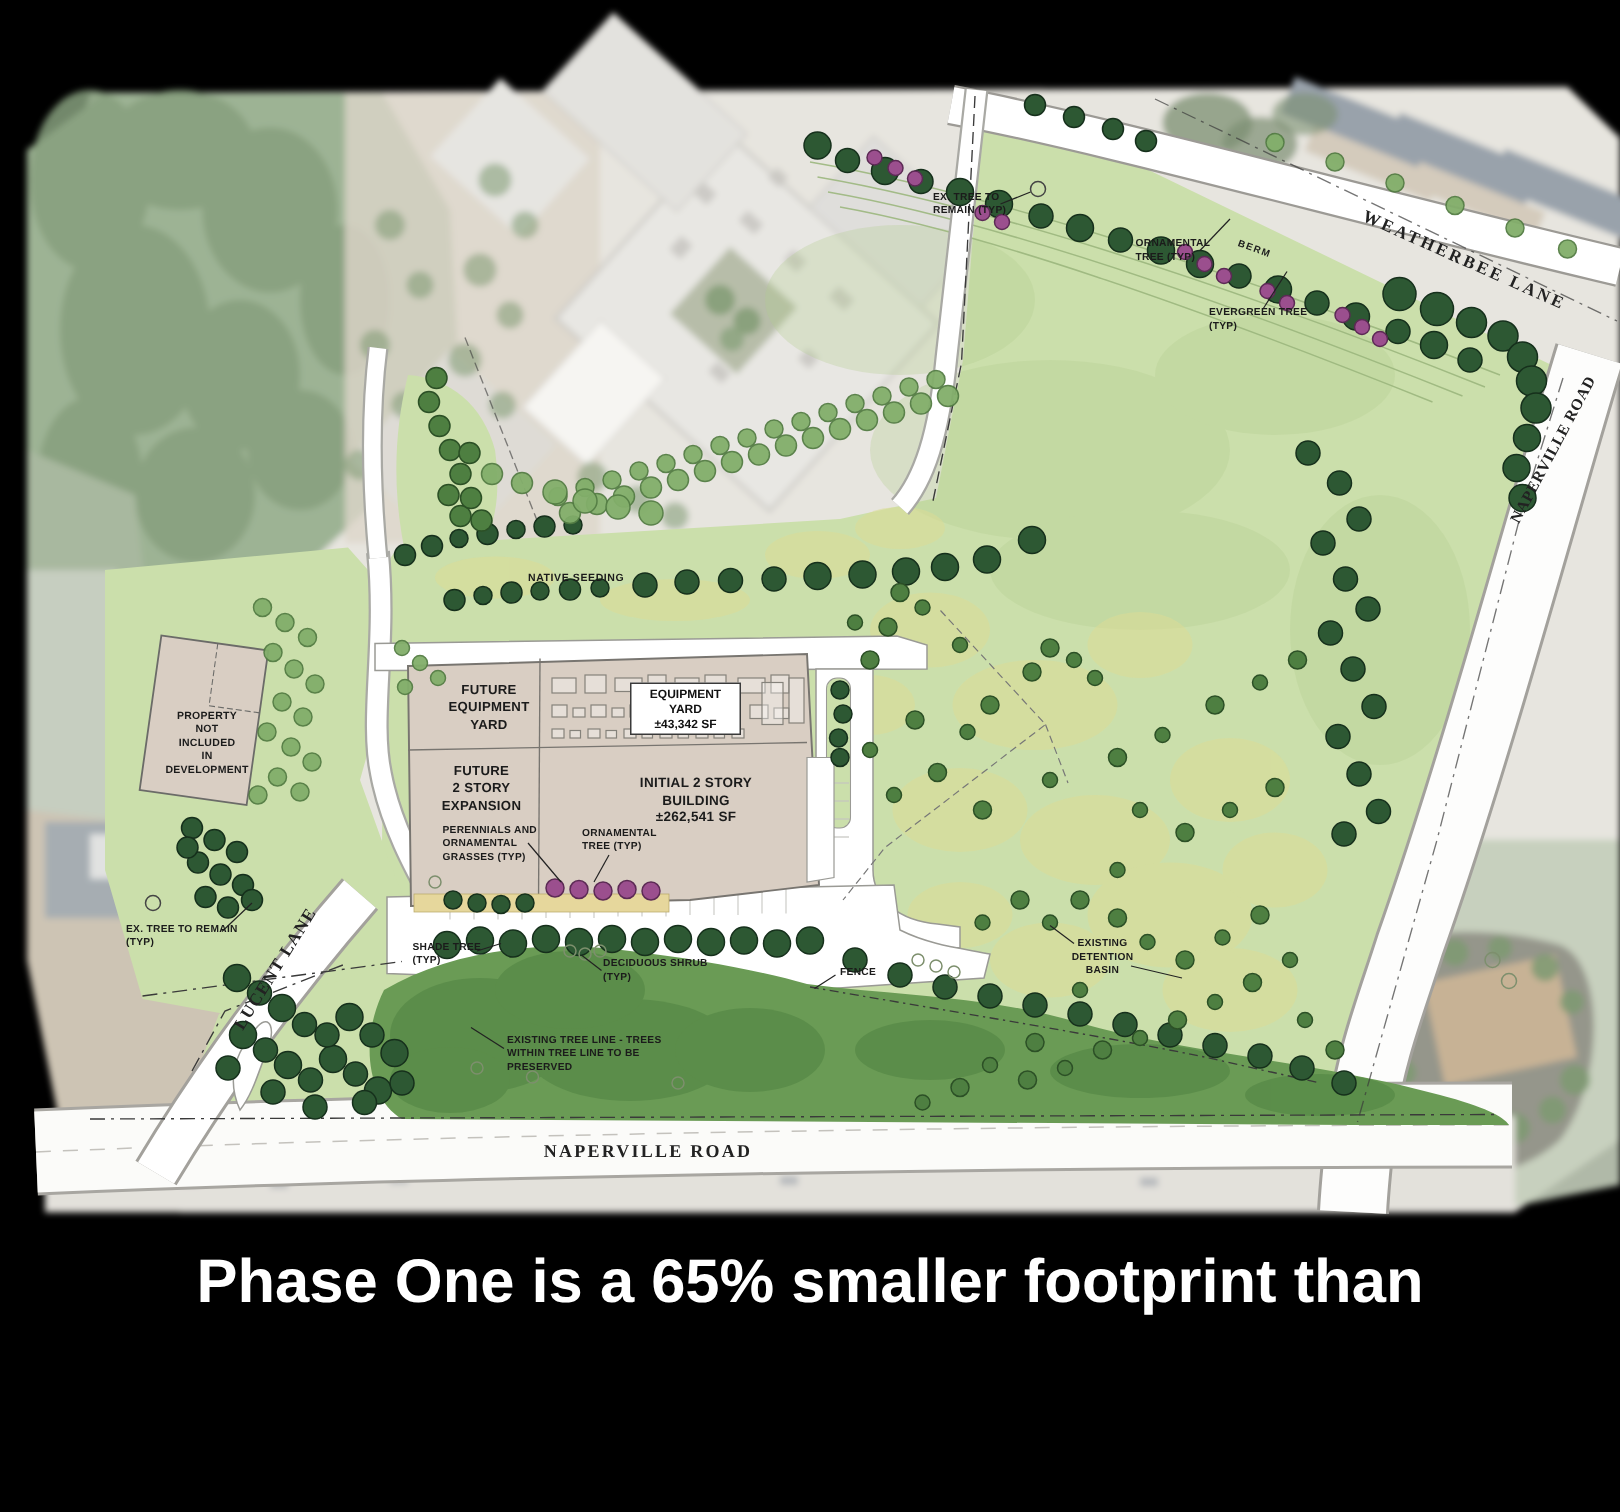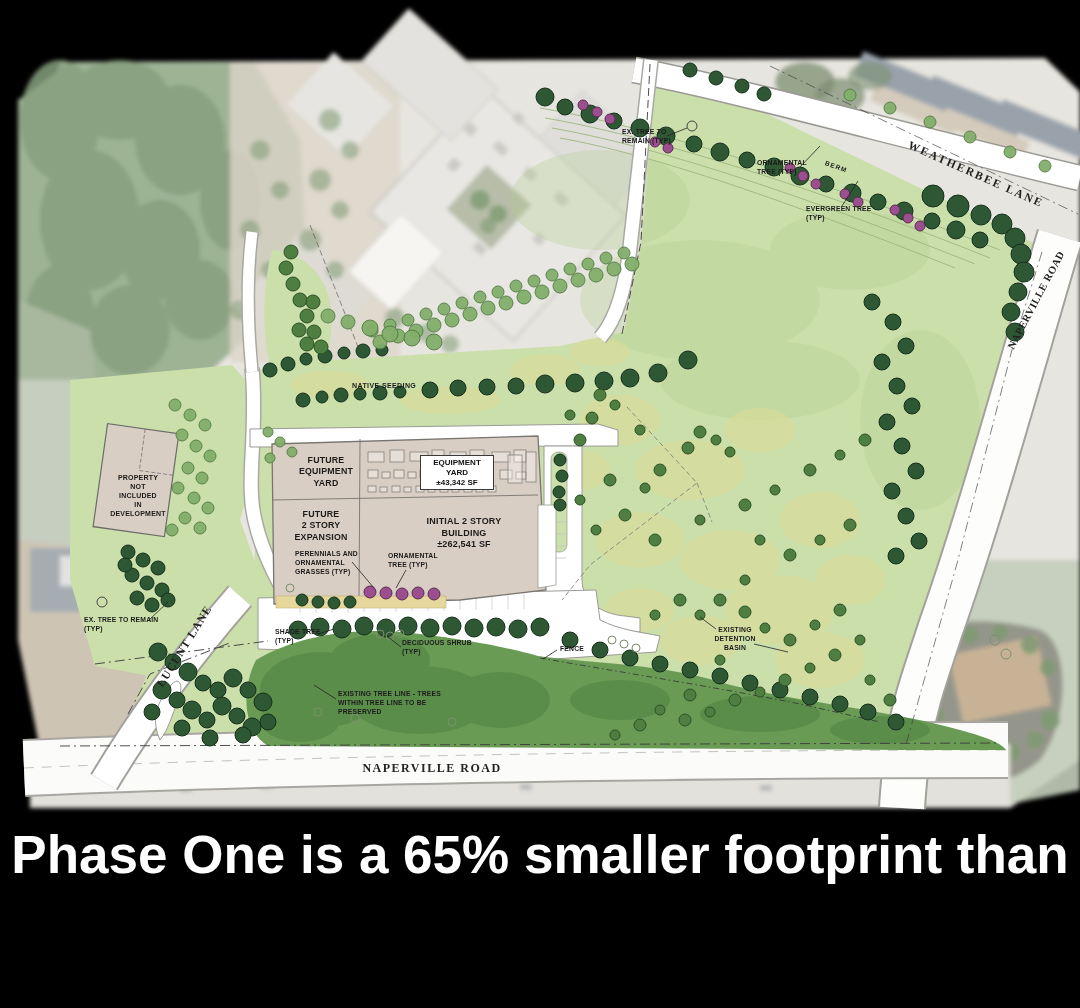--- a/index.html
+++ b/index.html
@@ -8,21 +8,21 @@
   #map-svg{position:absolute;left:0;top:0;}
   .lbl{position:absolute;color:#1b1b1b;font-weight:bold;white-space:pre-line;
        line-height:1.3;letter-spacing:.2px;}
   .lbl.center{text-align:center;transform:translate(-50%,-50%);}
   .road-lbl{position:absolute;color:#222;font-family:"Liberation Serif",serif;
             font-weight:bold;white-space:nowrap;transform:translate(-50%,-50%);}
   .box-lbl{position:absolute;background:#fff;border:1px solid #3a3a3a;
            text-align:center;font-weight:bold;color:#111;white-space:pre-line;
            display:flex;align-items:center;justify-content:center;}
   #caption{position:absolute;left:0;right:0;top:826px;text-align:center;
-           font-weight:bold;font-size:53px;line-height:57px;letter-spacing:0px;}
+           font-weight:bold;font-size:41px;line-height:57px;letter-spacing:0px;}
 </style>
 </head>
 <body>
 
 <div id="stage">
 
 <svg id="map-svg" width="1080" height="1008" viewBox="0 0 1080 1008">
   <defs>
     <filter id="soft" x="-10%" y="-10%" width="120%" height="120%">
           <feGaussianBlur stdDeviation="2.2"></feGaussianBlur>

